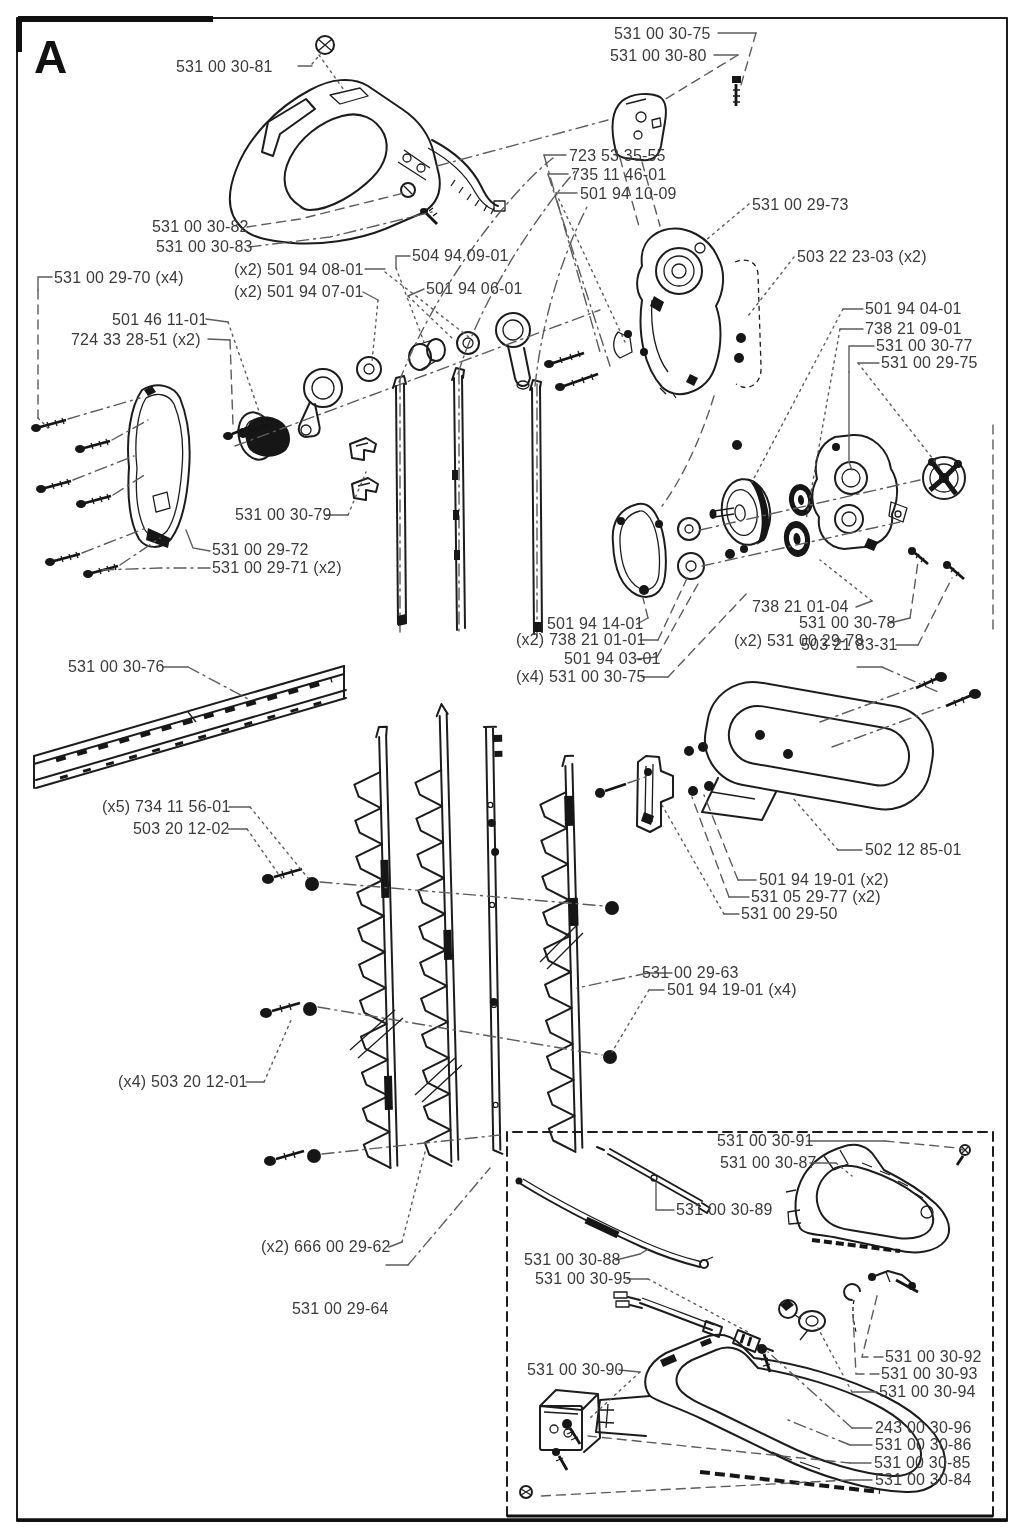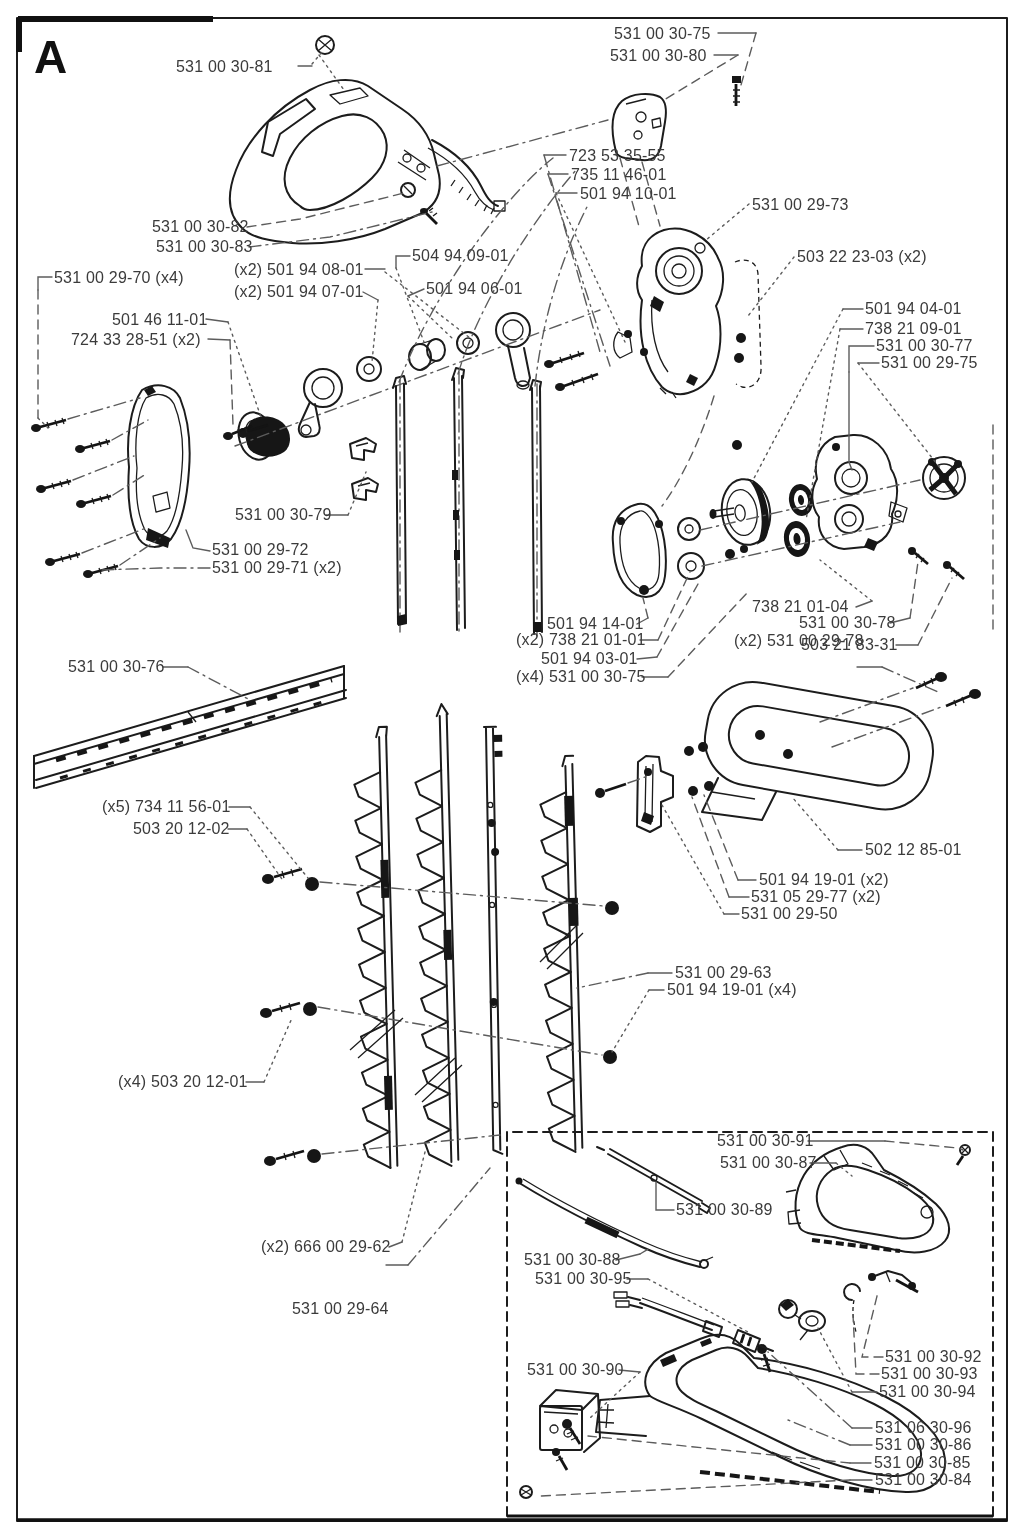--- a/index.html
+++ b/index.html
@@ -531,66 +531,66 @@
   </g>
 </svg>
 
 <div class="figA">A</div>
 
 <div class="lbl" style="left:176px;top:58px">531 00 30-81</div>
 <div class="lbl" style="left:614px;top:25px">531 00 30-75</div>
 <div class="lbl" style="left:610px;top:47px">531 00 30-80</div>
 <div class="lbl" style="left:569px;top:147px">723 53 35-55</div>
 <div class="lbl" style="left:571px;top:166px">735 11 46-01</div>
-<div class="lbl" style="left:580px;top:185px">501 94 10-01</div>
+<div class="lbl" style="left:580px;top:185px">501 94 10-09</div>
 <div class="lbl" style="left:752px;top:196px">531 00 29-73</div>
 <div class="lbl" style="left:797px;top:248px">503 22 23-03 (x2)</div>
 <div class="lbl" style="left:152px;top:218px">531 00 30-82</div>
 <div class="lbl" style="left:156px;top:238px">531 00 30-83</div>
 <div class="lbl" style="left:234px;top:261px">(x2) 501 94 08-01</div>
 <div class="lbl" style="left:234px;top:283px">(x2) 501 94 07-01</div>
 <div class="lbl" style="left:412px;top:247px">504 94 09-01</div>
 <div class="lbl" style="left:426px;top:280px">501 94 06-01</div>
 <div class="lbl" style="left:54px;top:269px">531 00 29-70 (x4)</div>
 <div class="lbl" style="left:112px;top:311px">501 46 11-01</div>
 <div class="lbl" style="left:71px;top:331px">724 33 28-51 (x2)</div>
 <div class="lbl" style="left:865px;top:300px">501 94 04-01</div>
 <div class="lbl" style="left:865px;top:320px">738 21 09-01</div>
 <div class="lbl" style="left:876px;top:337px">531 00 30-77</div>
 <div class="lbl" style="left:881px;top:354px">531 00 29-75</div>
 <div class="lbl" style="left:235px;top:506px">531 00 30-79</div>
 <div class="lbl" style="left:212px;top:541px">531 00 29-72</div>
 <div class="lbl" style="left:212px;top:559px">531 00 29-71 (x2)</div>
 <div class="lbl" style="left:547px;top:615px">501 94 14-01</div>
 <div class="lbl" style="left:516px;top:631px">(x2) 738 21 01-01</div>
-<div class="lbl" style="left:541px;top:650px">501 94 03-01</div>
+<div class="lbl" style="left:564px;top:650px">501 94 03-01</div>
 <div class="lbl" style="left:516px;top:668px">(x4) 531 00 30-75</div>
 <div class="lbl" style="left:752px;top:598px">738 21 01-04</div>
 <div class="lbl" style="left:799px;top:614px">531 00 30-78</div>
 <div class="lbl" style="left:801px;top:636px">503 21 83-31</div>
 <div class="lbl" style="left:734px;top:632px">(x2) 531 00 29-78</div>
 <div class="lbl" style="left:68px;top:658px">531 00 30-76</div>
 <div class="lbl" style="left:102px;top:798px">(x5) 734 11 56-01</div>
 <div class="lbl" style="left:133px;top:820px">503 20 12-02</div>
 <div class="lbl" style="left:865px;top:841px">502 12 85-01</div>
 <div class="lbl" style="left:759px;top:871px">501 94 19-01 (x2)</div>
 <div class="lbl" style="left:751px;top:888px">531 05 29-77 (x2)</div>
 <div class="lbl" style="left:741px;top:905px">531 00 29-50</div>
-<div class="lbl" style="left:675px;top:964px">531 00 29-63</div>
+<div class="lbl" style="left:642px;top:964px">531 00 29-63</div>
 <div class="lbl" style="left:667px;top:981px">501 94 19-01 (x4)</div>
 <div class="lbl" style="left:118px;top:1073px">(x4) 503 20 12-01</div>
 <div class="lbl" style="left:261px;top:1238px">(x2) 666 00 29-62</div>
 <div class="lbl" style="left:292px;top:1300px">531 00 29-64</div>
 <div class="lbl" style="left:717px;top:1132px">531 00 30-91</div>
 <div class="lbl" style="left:720px;top:1154px">531 00 30-87</div>
 <div class="lbl" style="left:676px;top:1201px">531 00 30-89</div>
 <div class="lbl" style="left:524px;top:1251px">531 00 30-88</div>
 <div class="lbl" style="left:535px;top:1270px">531 00 30-95</div>
 <div class="lbl" style="left:527px;top:1361px">531 00 30-90</div>
 <div class="lbl" style="left:885px;top:1348px">531 00 30-92</div>
 <div class="lbl" style="left:881px;top:1365px">531 00 30-93</div>
 <div class="lbl" style="left:879px;top:1383px">531 00 30-94</div>
-<div class="lbl" style="left:875px;top:1419px">531 06 30-96</div>
+<div class="lbl" style="left:875px;top:1419px">243 00 30-96</div>
 <div class="lbl" style="left:875px;top:1436px">531 00 30-86</div>
 <div class="lbl" style="left:874px;top:1454px">531 00 30-85</div>
 <div class="lbl" style="left:875px;top:1471px">531 00 30-84</div>
 
 </div>
 
 </body></html>

